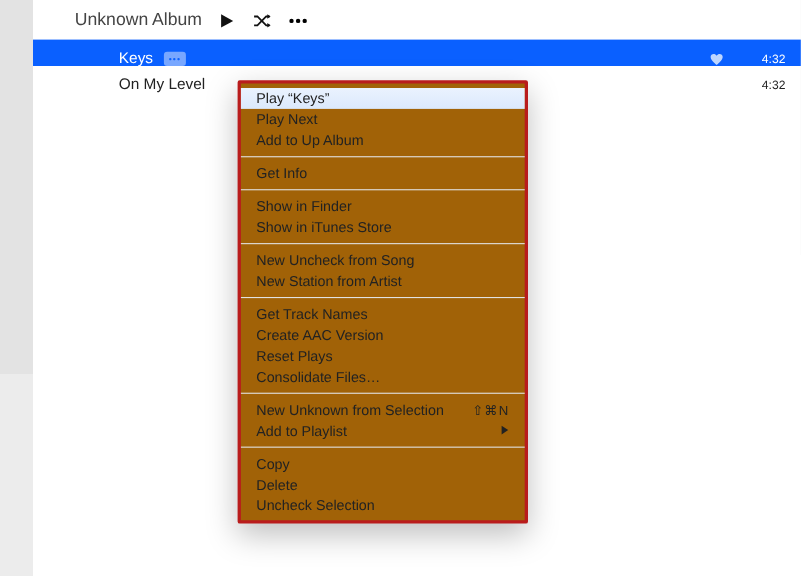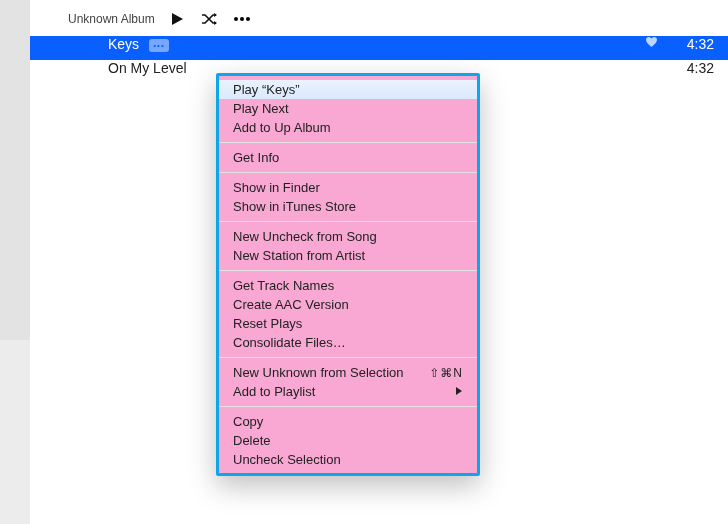--- a/index.html
+++ b/index.html
@@ -1,31 +1,31 @@
 <!DOCTYPE html>
 <html><head>
 <meta charset="utf-8">
 <style>
 html,body{margin:0;padding:0;width:728px;height:524px;background:#ececec;font-family:-apple-system,Helvetica,Arial,sans-serif;font-size:13px;color:#333;overflow:hidden}
 .sidebar-stub{position:absolute;left:0;top:0;width:30px;height:340px;background:#e3e3e3;border-right:1px solid #d9d9d9}
 .content{position:absolute;left:30px;top:0;right:0;height:524px;background:#fff}
 .album-header{display:flex;align-items:center;gap:14px;padding:10px 18px 8px 38px}
-.album-title{font-size:12px;font-weight:400;color:#444}
+.album-title{font-size:16px;font-weight:400;color:#444}
 .hdr-btn{width:18px;height:18px;display:inline-flex;align-items:center;justify-content:center;color:#111}
 .hdr-btn svg{display:block}
 .tracklist{padding:0}
-.row{display:flex;align-items:flex-start;height:24px;padding:0 14px 0 0}
+.row{display:flex;align-items:flex-end;height:24px;padding:0 14px 0 0}
 .row .name{flex:0 0 auto;padding-left:78px;font-size:14px;color:#222}
 .row .spacer{flex:1}
 .row .heart{width:18px;margin-right:12px;color:#a6c8ff;display:flex;align-items:center;justify-content:center}
-.row .dur{width:42px;text-align:right;font-size:14px;color:#222}
+.row .dur{width:42px;text-align:right;font-size:11px;color:#222}
 .row.sel{background:#0a60ff;color:#fff}
 .row.sel .name,.row.sel .dur{color:#fff}
 .row .badge{display:inline-flex;align-items:center;justify-content:center;margin-left:6px;width:20px;height:13px;border-radius:3px;background:rgba(255,255,255,.45);color:#0a60ff;font-size:8px;letter-spacing:1px;vertical-align:1px}
-.ctx{position:absolute;left:186px;top:73px;width:258px;background:#f9a8d4;border:3px solid #0ea5e9;border-radius:2px;box-shadow:0 10px 28px rgba(0,0,0,.25);padding:4px 0}
+.ctx{position:absolute;left:186px;top:73px;width:258px;background:#a16207;border:3px solid #b91c1c;border-radius:2px;box-shadow:0 10px 28px rgba(0,0,0,.25);padding:4px 0}
 .ctx .item{position:relative;display:flex;align-items:center;height:19px;padding:0 14px;font-size:13px;color:#222}
 .ctx .item.hl{background:linear-gradient(#eaf2fe,#dbe9fc)}
 .ctx .item .rshort{margin-left:auto;font-size:12px;color:#222;letter-spacing:1px}
 .ctx .item .rarrow{margin-left:auto}
 .ctx .sep{height:1px;margin:5px 0;background:#e2e2e2}
 </style>
 </head>
 <body>
 
 <div class="sidebar-stub"></div>

